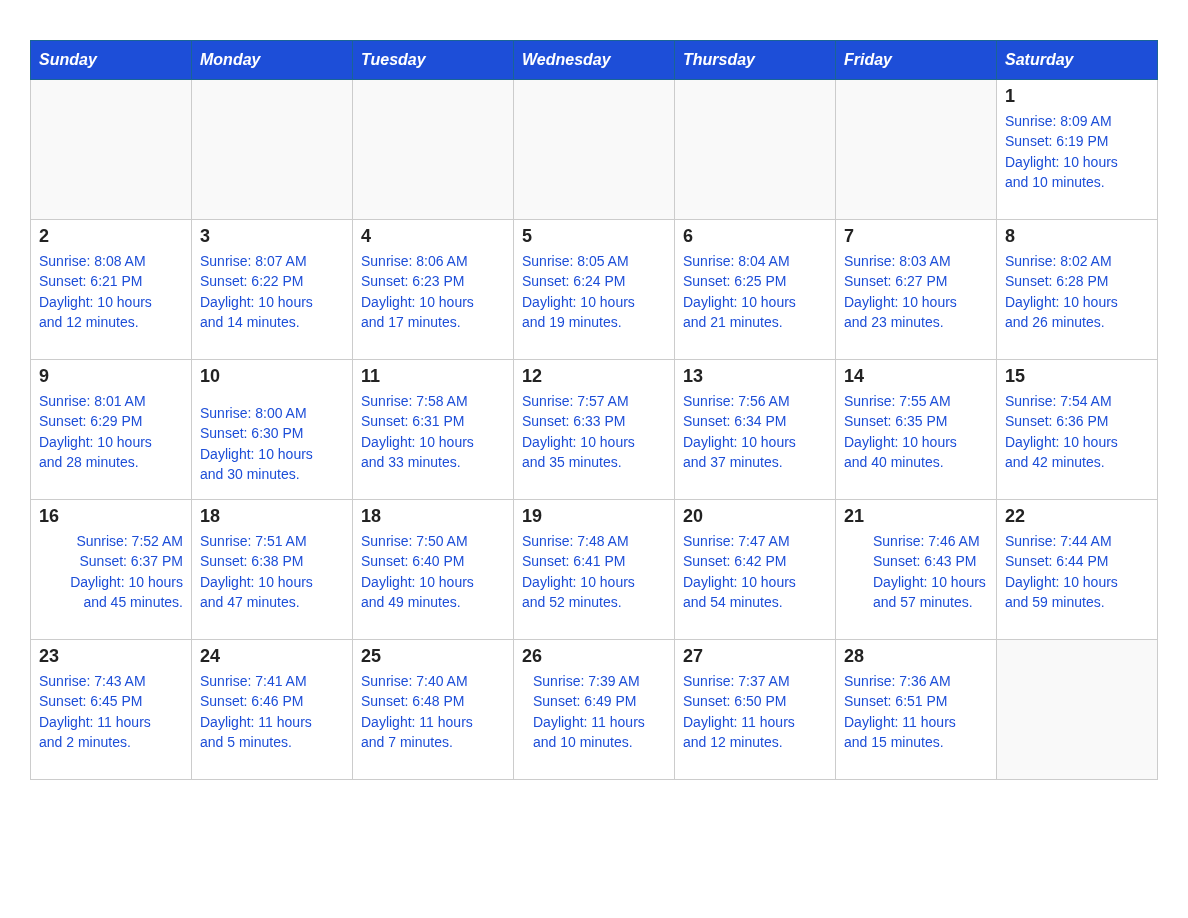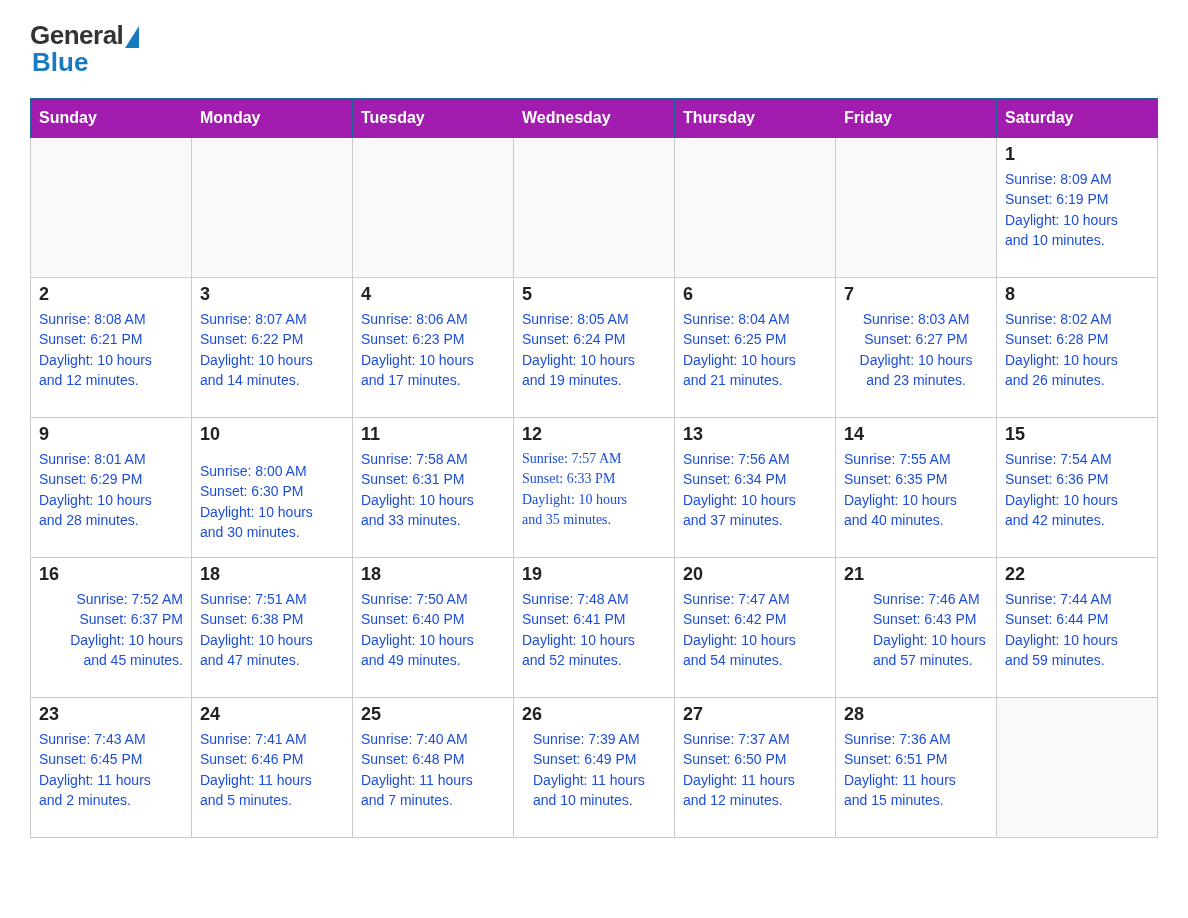--- a/index.html
+++ b/index.html
@@ -70,27 +70,28 @@
       color: #444;
       margin-top: 5px;
     }
 
     .calendar {
       width: 100%;
       border-collapse: collapse;
     }
 
     .calendar thead th {
-      background-color: #a21caf;
+      background-color: #1d4ed8;
       color: #fff;
       font-size: 16px;
       font-weight: bold;
       padding: 10px 8px;
       text-align: left;
       border: 1px solid #1a6496;
+      font-style: italic;
     }
 
     .calendar tbody td {
       vertical-align: top;
       border: 1px solid #ccc;
       padding: 6px 8px;
       width: 14.28%;
       min-height: 120px;
       height: 140px;
     }
@@ -113,27 +114,20 @@
     }
 
     .week-row td {
       border-top: 2px solid #1a6496;
     }
   </style>
 </head>
 <body>
 
 <div class="header">
-  <div class="logo">
-    <div class="logo-top">
-      <span class="logo-general">General</span>
-      <div class="logo-triangle"></div>
-    </div>
-    <span class="logo-blue">Blue</span>
-  </div>
 </div>
 
 <table class="calendar">
   <thead>
     <tr>
     <th>Sunday</th>
         <th>Monday</th>
         <th>Tuesday</th>
         <th>Wednesday</th>
         <th>Thursday</th>
@@ -188,21 +182,21 @@
         </td>
         <td>
           <div class="day-number">6</div>
           <div class="day-info" style="white-space: pre-line;">Sunrise: 8:04 AM
 Sunset: 6:25 PM
 Daylight: 10 hours
 and 21 minutes.</div>
         </td>
         <td>
           <div class="day-number">7</div>
-          <div class="day-info" style="white-space: pre-line; text-align: center;">Sunrise: 8:03 AM
+          <div class="day-info" style="white-space: pre-line;">Sunrise: 8:03 AM
 Sunset: 6:27 PM
 Daylight: 10 hours
 and 23 minutes.</div>
         </td>
         <td>
           <div class="day-number">8</div>
           <div class="day-info" style="white-space: pre-line;">Sunrise: 8:02 AM
 Sunset: 6:28 PM
 Daylight: 10 hours
 and 26 minutes.</div>
@@ -225,21 +219,21 @@
         </td>
         <td>
           <div class="day-number">11</div>
           <div class="day-info" style="white-space: pre-line;">Sunrise: 7:58 AM
 Sunset: 6:31 PM
 Daylight: 10 hours
 and 33 minutes.</div>
         </td>
         <td>
           <div class="day-number">12</div>
-          <div class="day-info" style="white-space: pre-line; font-family: Liberation Serif, serif;">Sunrise: 7:57 AM
+          <div class="day-info" style="white-space: pre-line;">Sunrise: 7:57 AM
 Sunset: 6:33 PM
 Daylight: 10 hours
 and 35 minutes.</div>
         </td>
         <td>
           <div class="day-number">13</div>
           <div class="day-info" style="white-space: pre-line;">Sunrise: 7:56 AM
 Sunset: 6:34 PM
 Daylight: 10 hours
 and 37 minutes.</div>

